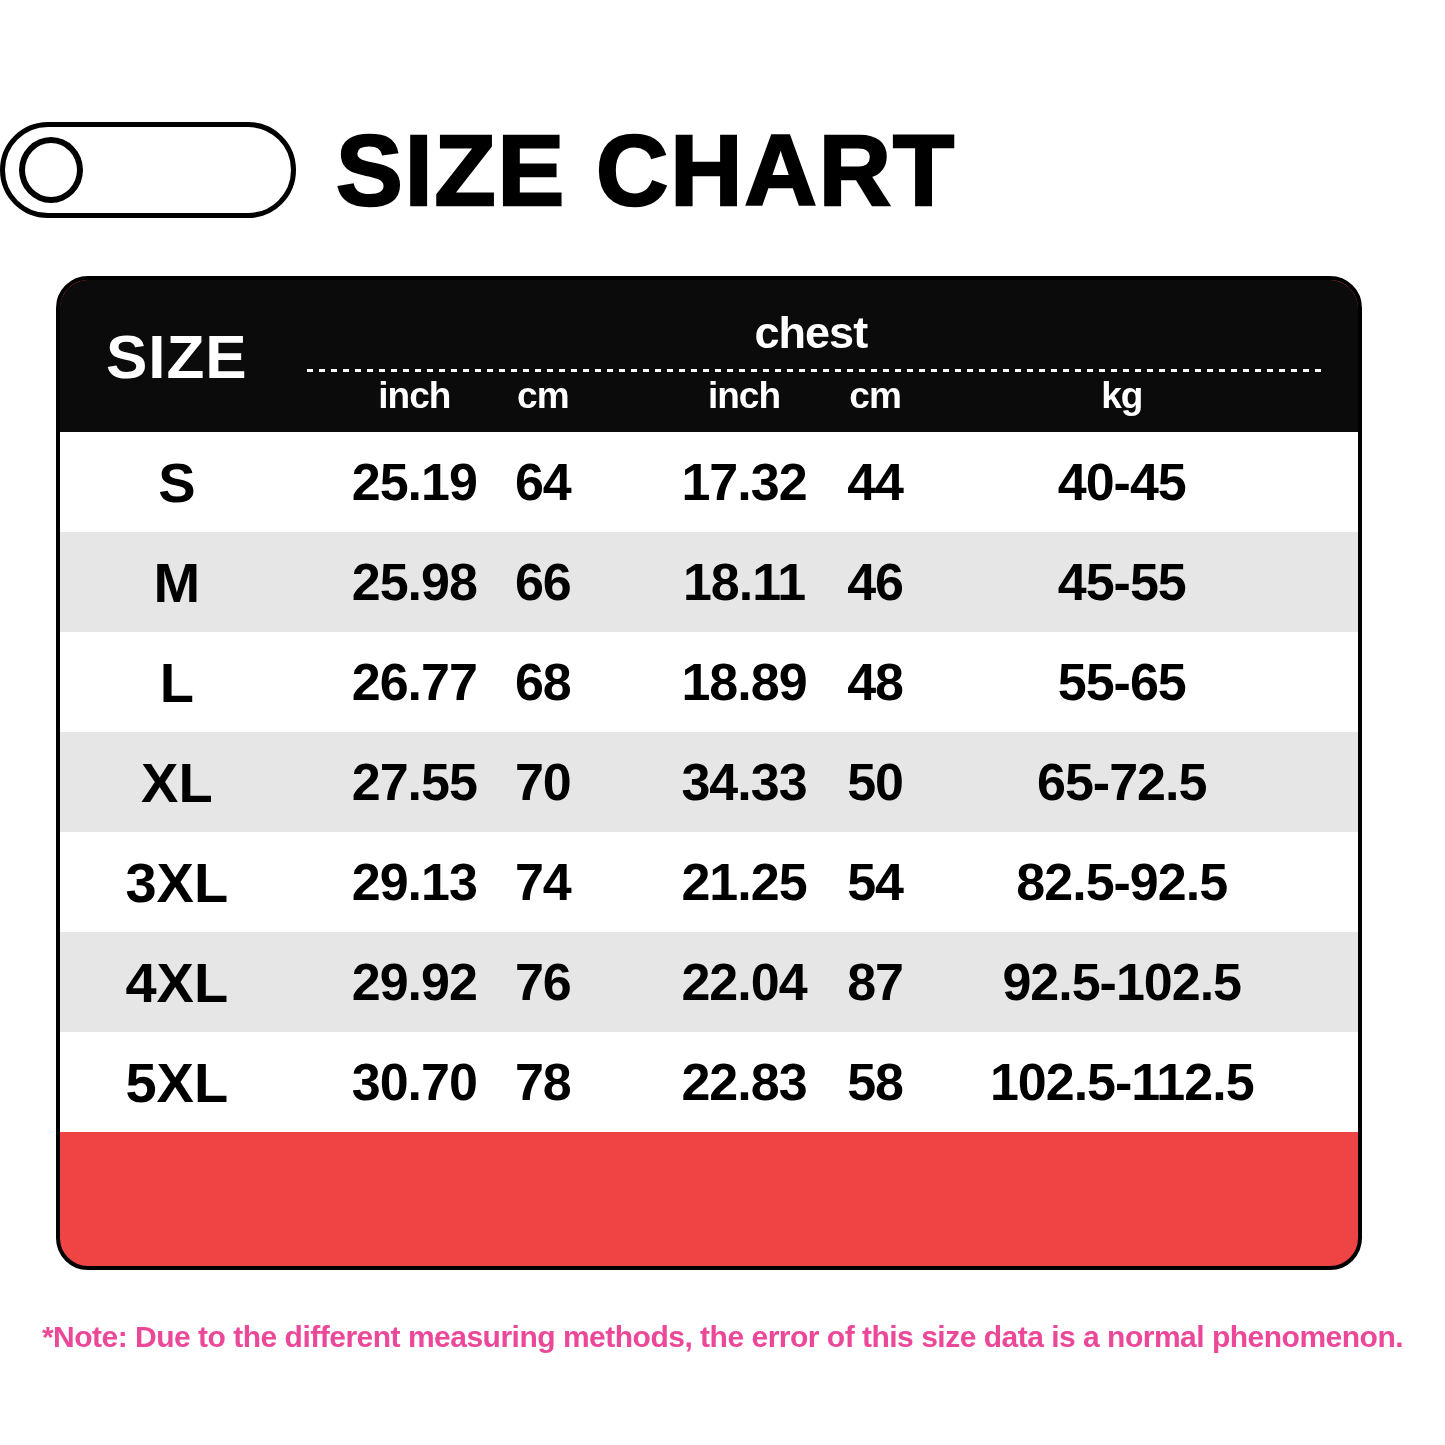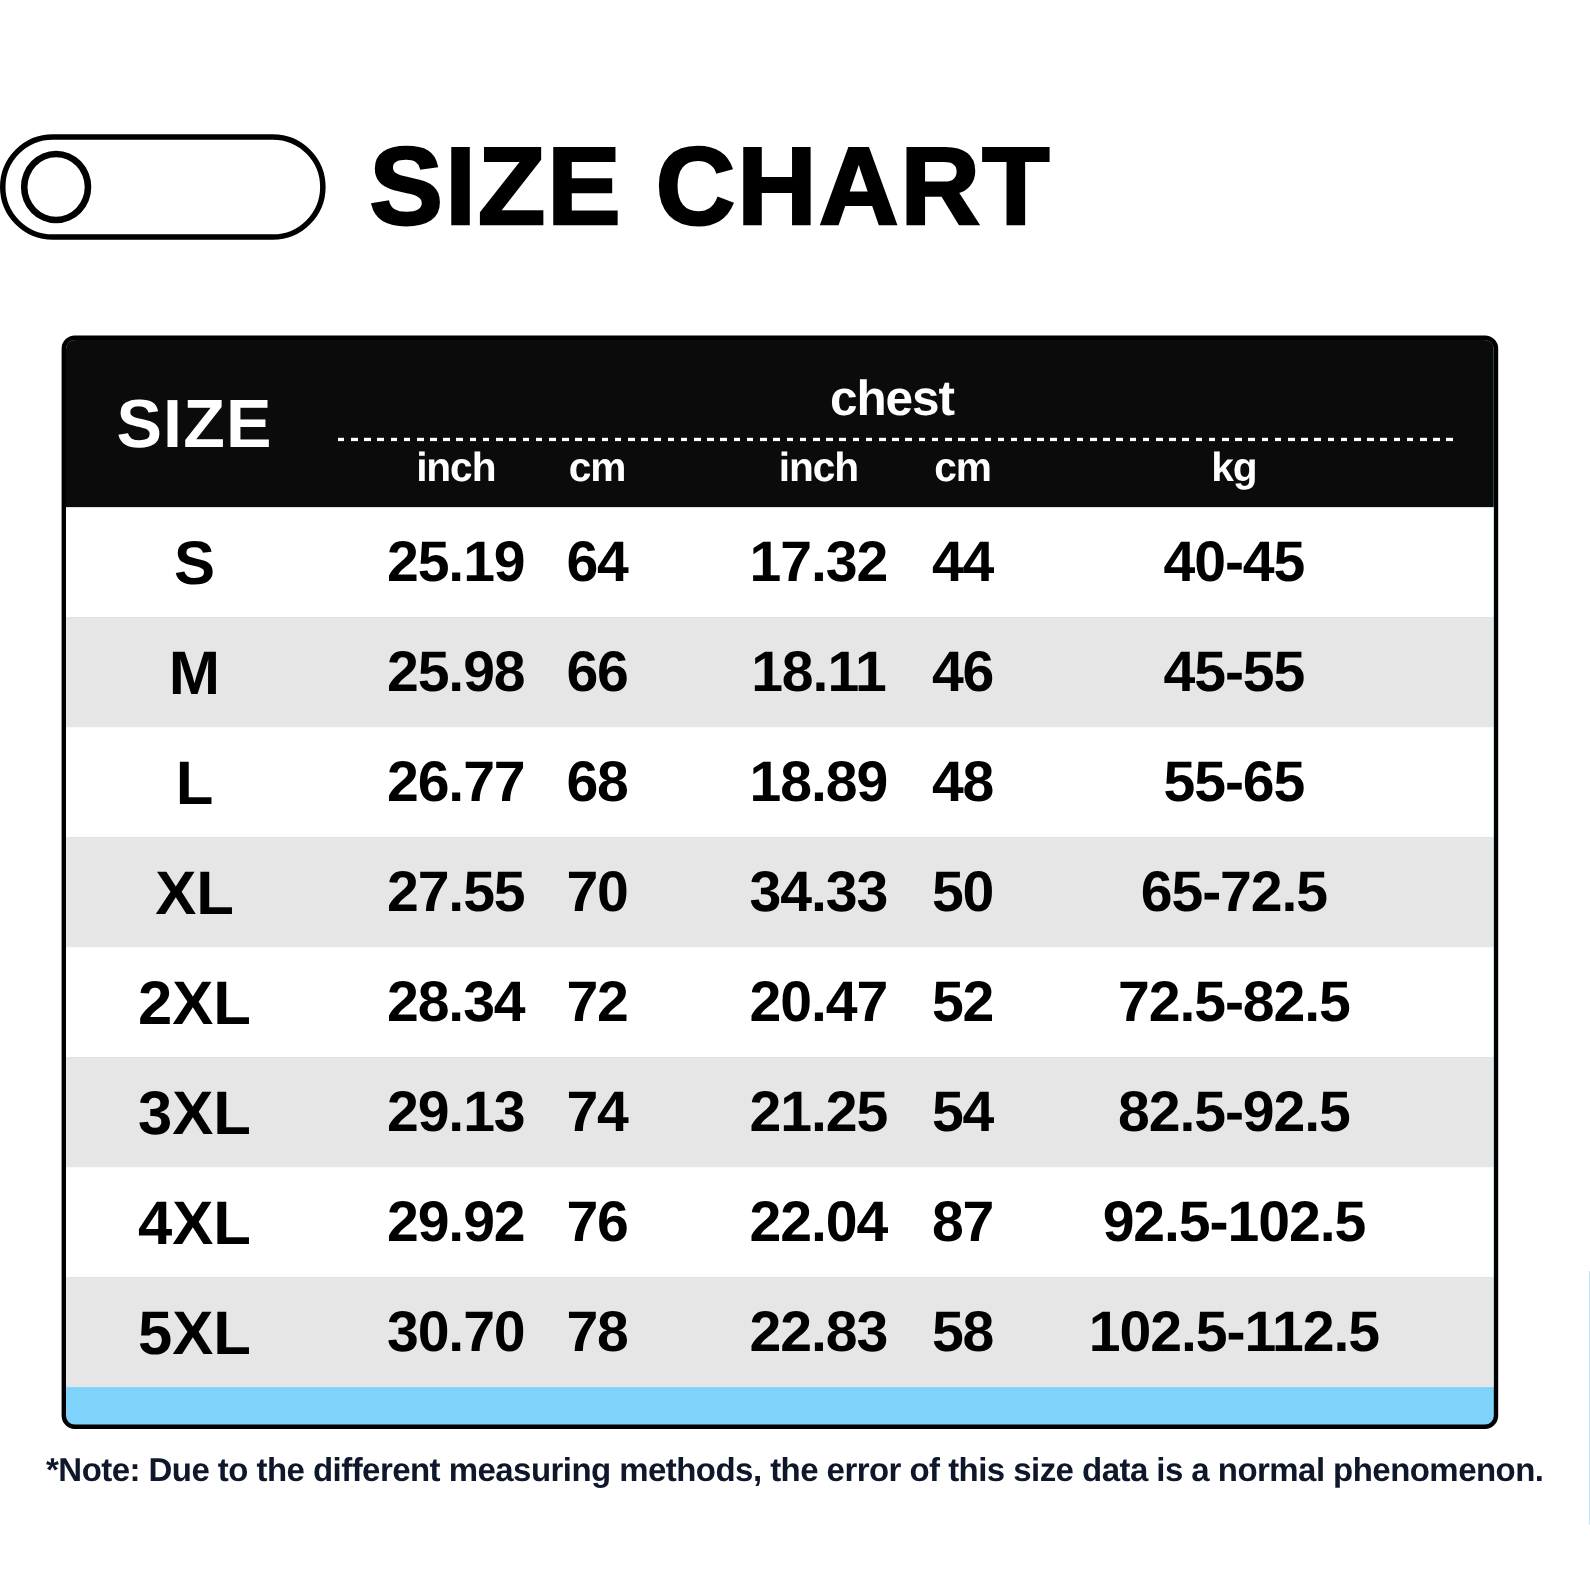--- a/index.html
+++ b/index.html
@@ -30,22 +30,22 @@
   .title-text {
     font-size:100px; line-height:1; font-weight:900;
     letter-spacing:2px; -webkit-text-stroke:2.5px #000;
     white-space:nowrap;
   }
 
   
   .card {
     position:absolute; left:56px; top:276px;
     width:1306px; height:994px; box-sizing:border-box;
-    border:4px solid #000; border-radius:12px;
-    background:#7dd3fc; overflow:hidden;margin-top:29px;
+    border:4px solid #000; border-radius:32px;
+    background:#ef4444; overflow:hidden;
   }
   .gridcols {
     display:grid;
     grid-template-columns:18% 4.35% 9.9% 9.9% 5.6% 9.9% 10.3% 3.85% 20% 8.2%;
   }
 
   .thead {
     height:152px; background:#0b0b0b; color:#fff;
     position:relative;
     grid-template-rows:90px 62px;
@@ -76,21 +76,21 @@
   .size-cell { grid-column:1; font-size:56px; letter-spacing:0; }
   .cell-li { grid-column:3; }
   .cell-lc { grid-column:4; }
   .cell-ci { grid-column:6; }
   .cell-cc { grid-column:7; }
   .cell-w  { grid-column:9; }
 
   
   .note {
     position:absolute; top:1320px; left:0; width:100%;
-    text-align:center; color:#0f172a;
+    text-align:center; color:#ec4899;
     font-size:30px; font-weight:700; letter-spacing:-0.5px;
     white-space:nowrap;
   }
 </style>
 </head>
 <body>
 
 <div class="title-row">
   <div class="toggle-pill">
     <div class="toggle-knob"></div>
@@ -138,28 +138,20 @@
     </div>
     <div class="trow gridcols">
       <div class="cell size-cell">XL</div>
       <div class="cell cell-li">27.55</div>
       <div class="cell cell-lc">70</div>
       <div class="cell cell-ci">34.33</div>
       <div class="cell cell-cc">50</div>
       <div class="cell cell-w">65-72.5</div>
     </div>
     <div class="trow gridcols">
-      <div class="cell size-cell">2XL</div>
-      <div class="cell cell-li">28.34</div>
-      <div class="cell cell-lc">72</div>
-      <div class="cell cell-ci">20.47</div>
-      <div class="cell cell-cc">52</div>
-      <div class="cell cell-w">72.5-82.5</div>
-    </div>
-    <div class="trow gridcols">
       <div class="cell size-cell">3XL</div>
       <div class="cell cell-li">29.13</div>
       <div class="cell cell-lc">74</div>
       <div class="cell cell-ci">21.25</div>
       <div class="cell cell-cc">54</div>
       <div class="cell cell-w">82.5-92.5</div>
     </div>
     <div class="trow gridcols">
       <div class="cell size-cell">4XL</div>
       <div class="cell cell-li">29.92</div>

